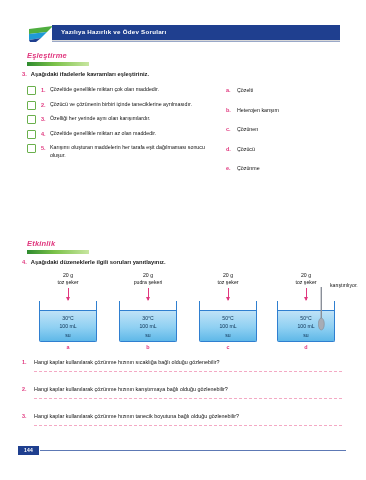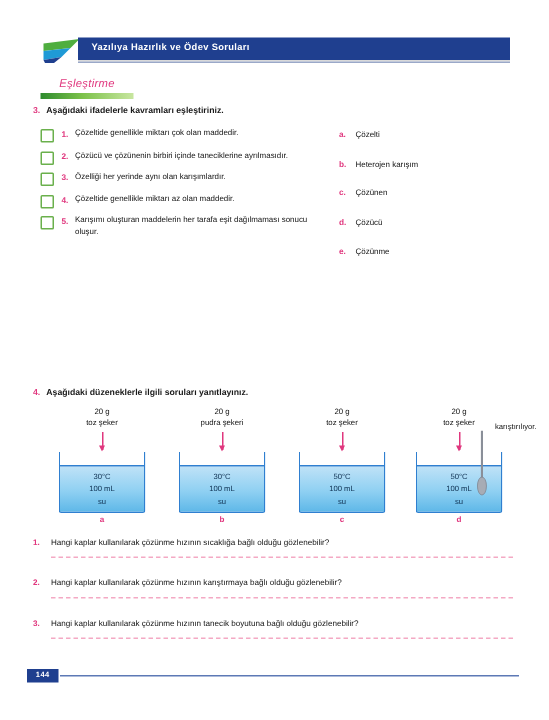--- a/index.html
+++ b/index.html
@@ -55,25 +55,24 @@
   }
 
   
   .section {
     position: absolute;
     left: 27px;
   }
   .section-title {
     font-size: 7.5px;
     font-style: italic;
-    font-weight: normal;
+    font-weight: bold;
     color: #e0377e;
     letter-spacing: 0.2px;
     margin-bottom: 2px;
-    text-align: center;
   }
   .section-rule {
     width: 62px; height: 4px;
     background: linear-gradient(to right, #2e8b2e 0%, #7cc24a 45%, #c8e6a0 100%);
   }
 
   
   .prompt {
     position: absolute;
     font-size: 5.8px;
@@ -352,20 +351,24 @@
       <div class="mrtext">Çözücü</div>
     </div>
 
     <div class="mrow-r">
       <div class="mletter">e.</div>
       <div class="mrtext">Çözünme</div>
     </div>
 
   </div>
 
+  <div class="section" style="top:239px;">
+    <div class="section-title">Etkinlik</div>
+    <div class="section-rule"></div>
+  </div>
 
   <div class="prompt" style="left:22px; top:259px;">
     <span class="qnum">4.</span><span>Aşağıdaki düzeneklerle ilgili soruları yanıtlayınız.</span>
   </div>
 
   <div class="beakers">
 
     <div class="beaker-unit" style="left:8px; top:0;">
       <div class="b-mass">20 g</div>
       <div class="b-sub">toz şeker</div>

